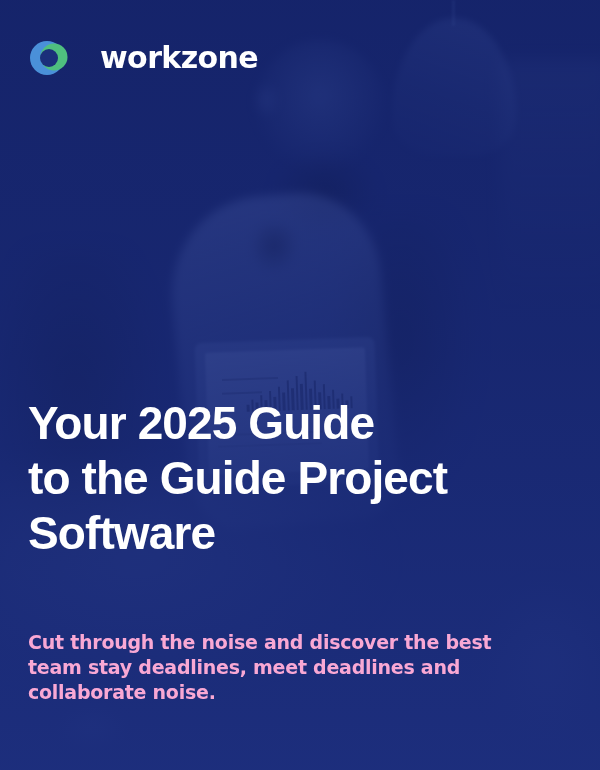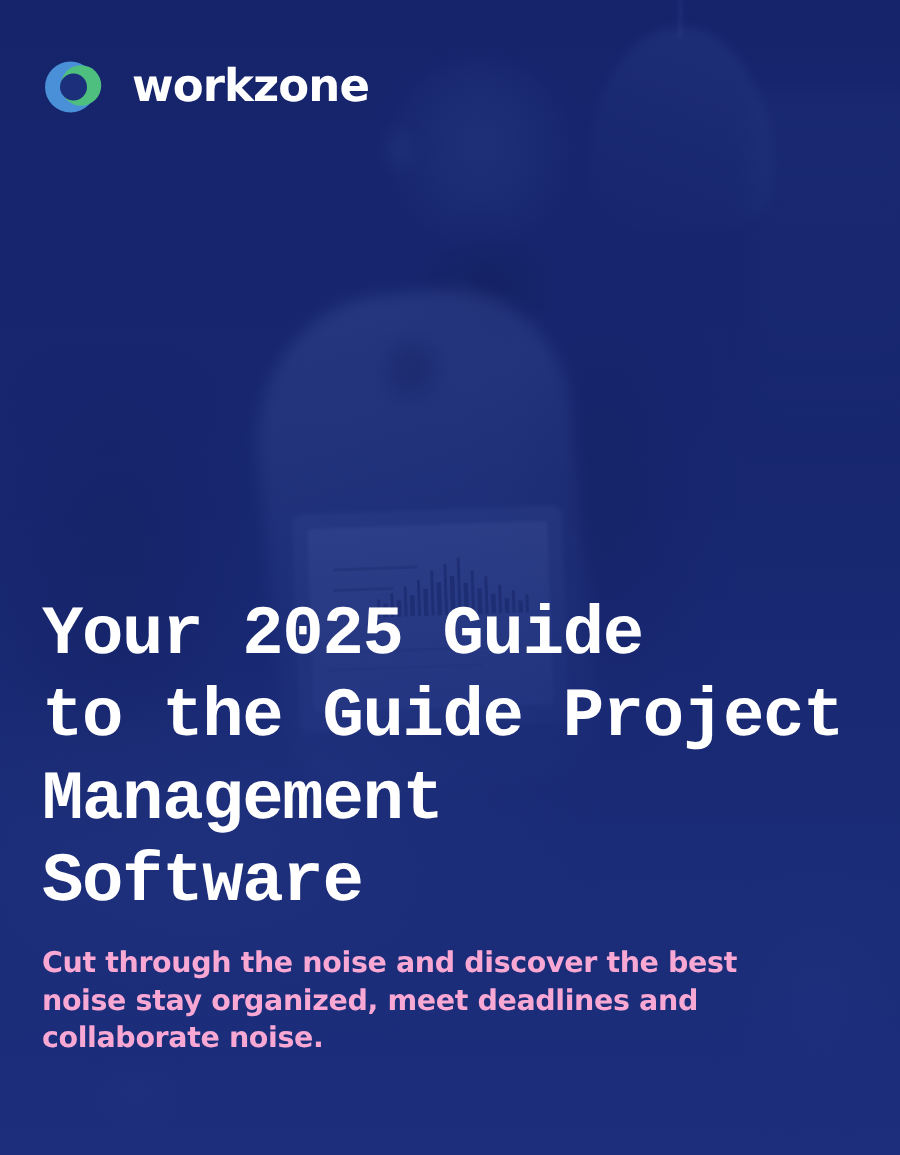--- a/index.html
+++ b/index.html
@@ -254,21 +254,21 @@
     position: absolute;
     inset: 0;
   }
 
   .brand {
     position: absolute;
     left: 28px;
     top: 36px;
     display: flex;
     align-items: center;
-    gap: 16px;
+    gap: 28px;
   }
   .brand-mark {
     width: 44px;
     height: 44px;
     flex: 0 0 44px;
     display: block;
   }
   .brand-word {
     color: #ffffff;
     font-size: 30px;
@@ -282,21 +282,21 @@
     position: absolute;
     left: 28px;
     top: 396px;
     width: 520px;
     margin: 0;
     color: #ffffff;
     font-size: 46px;
     line-height: 55px;
     font-weight: 700;
     letter-spacing: -0.9px;
-    font-family: Liberation Mono, monospace;
+    font-family: Liberation Sans, sans-serif;
   }
   .headline .ln { display: block; white-space: nowrap; }
 
   .subhead {
     position: absolute;
     left: 28px;
     top: 630px;
     width: 500px;
     margin: 0;
     color: #f9a8d4;
@@ -372,24 +372,23 @@
         <circle cx="19" cy="22" r="17" fill="#4a90d9"></circle>
         <circle cx="26" cy="21" r="13.5" fill="#4fbf7f"></circle>
         <circle cx="21" cy="22" r="9" fill="#1b2f7a"></circle>
       </svg>
       <span class="brand-word">workzone</span>
     </div>
 
     <h1 class="headline">
       <span class="ln">Your 2025 Guide</span>
       <span class="ln">to the Guide Project</span>
-      <span class="ln">Management</span>
       <span class="ln">Software</span>
     </h1>
 
     <p class="subhead">
       <span class="ln">Cut through the noise and discover the best</span>
-      <span class="ln">noise stay organized, meet deadlines and</span>
+      <span class="ln">team stay deadlines, meet deadlines and</span>
       <span class="ln">collaborate noise.</span>
     </p>
 
   </div>
 </div>
 
 </body></html>

